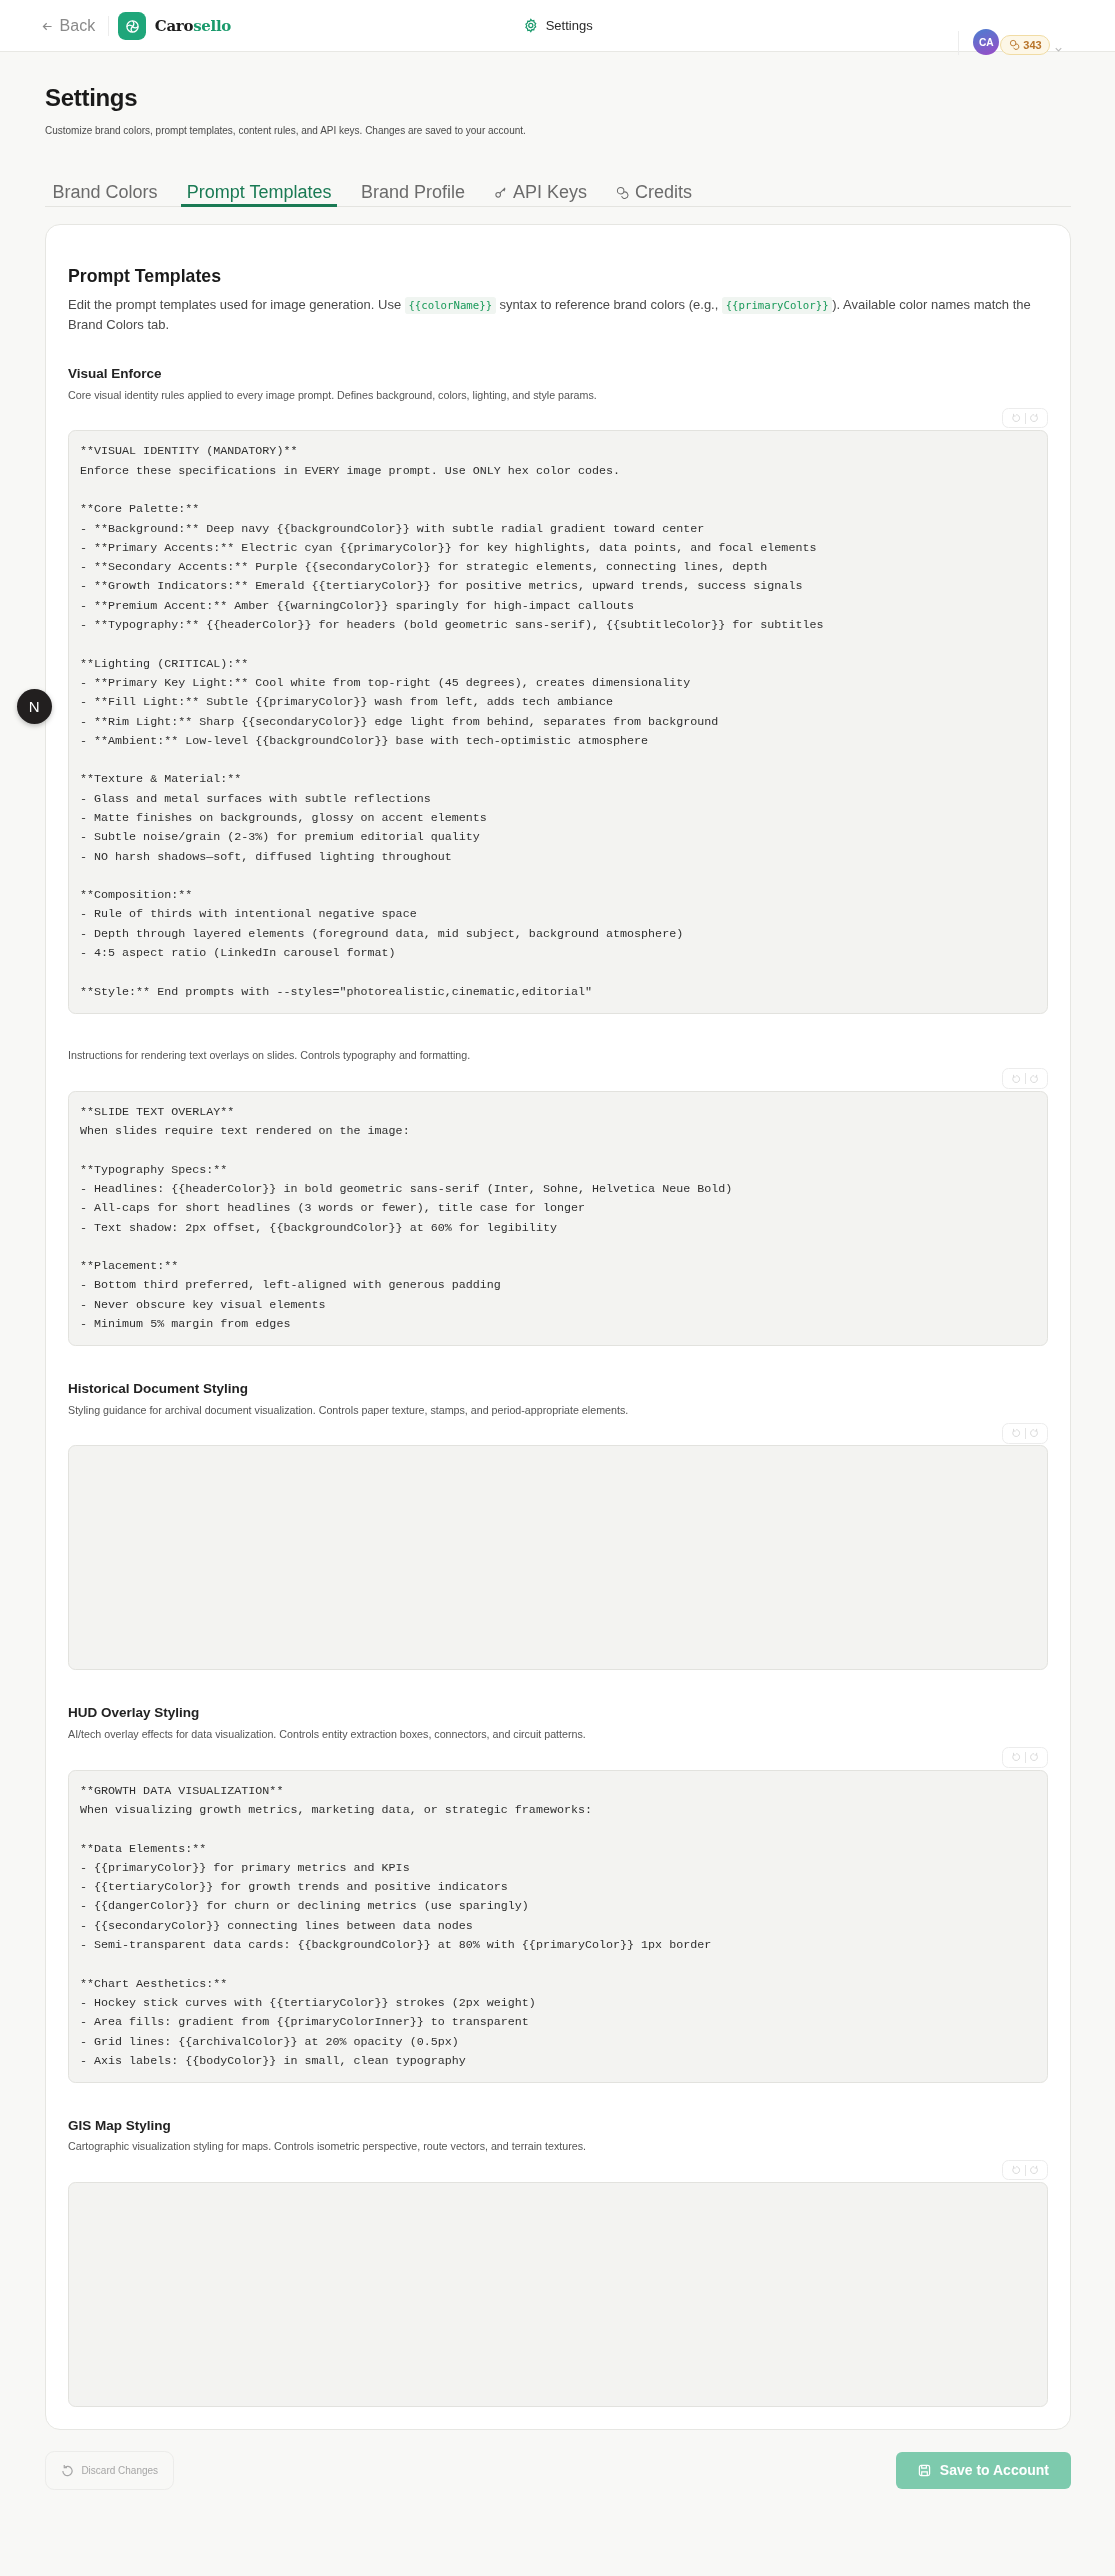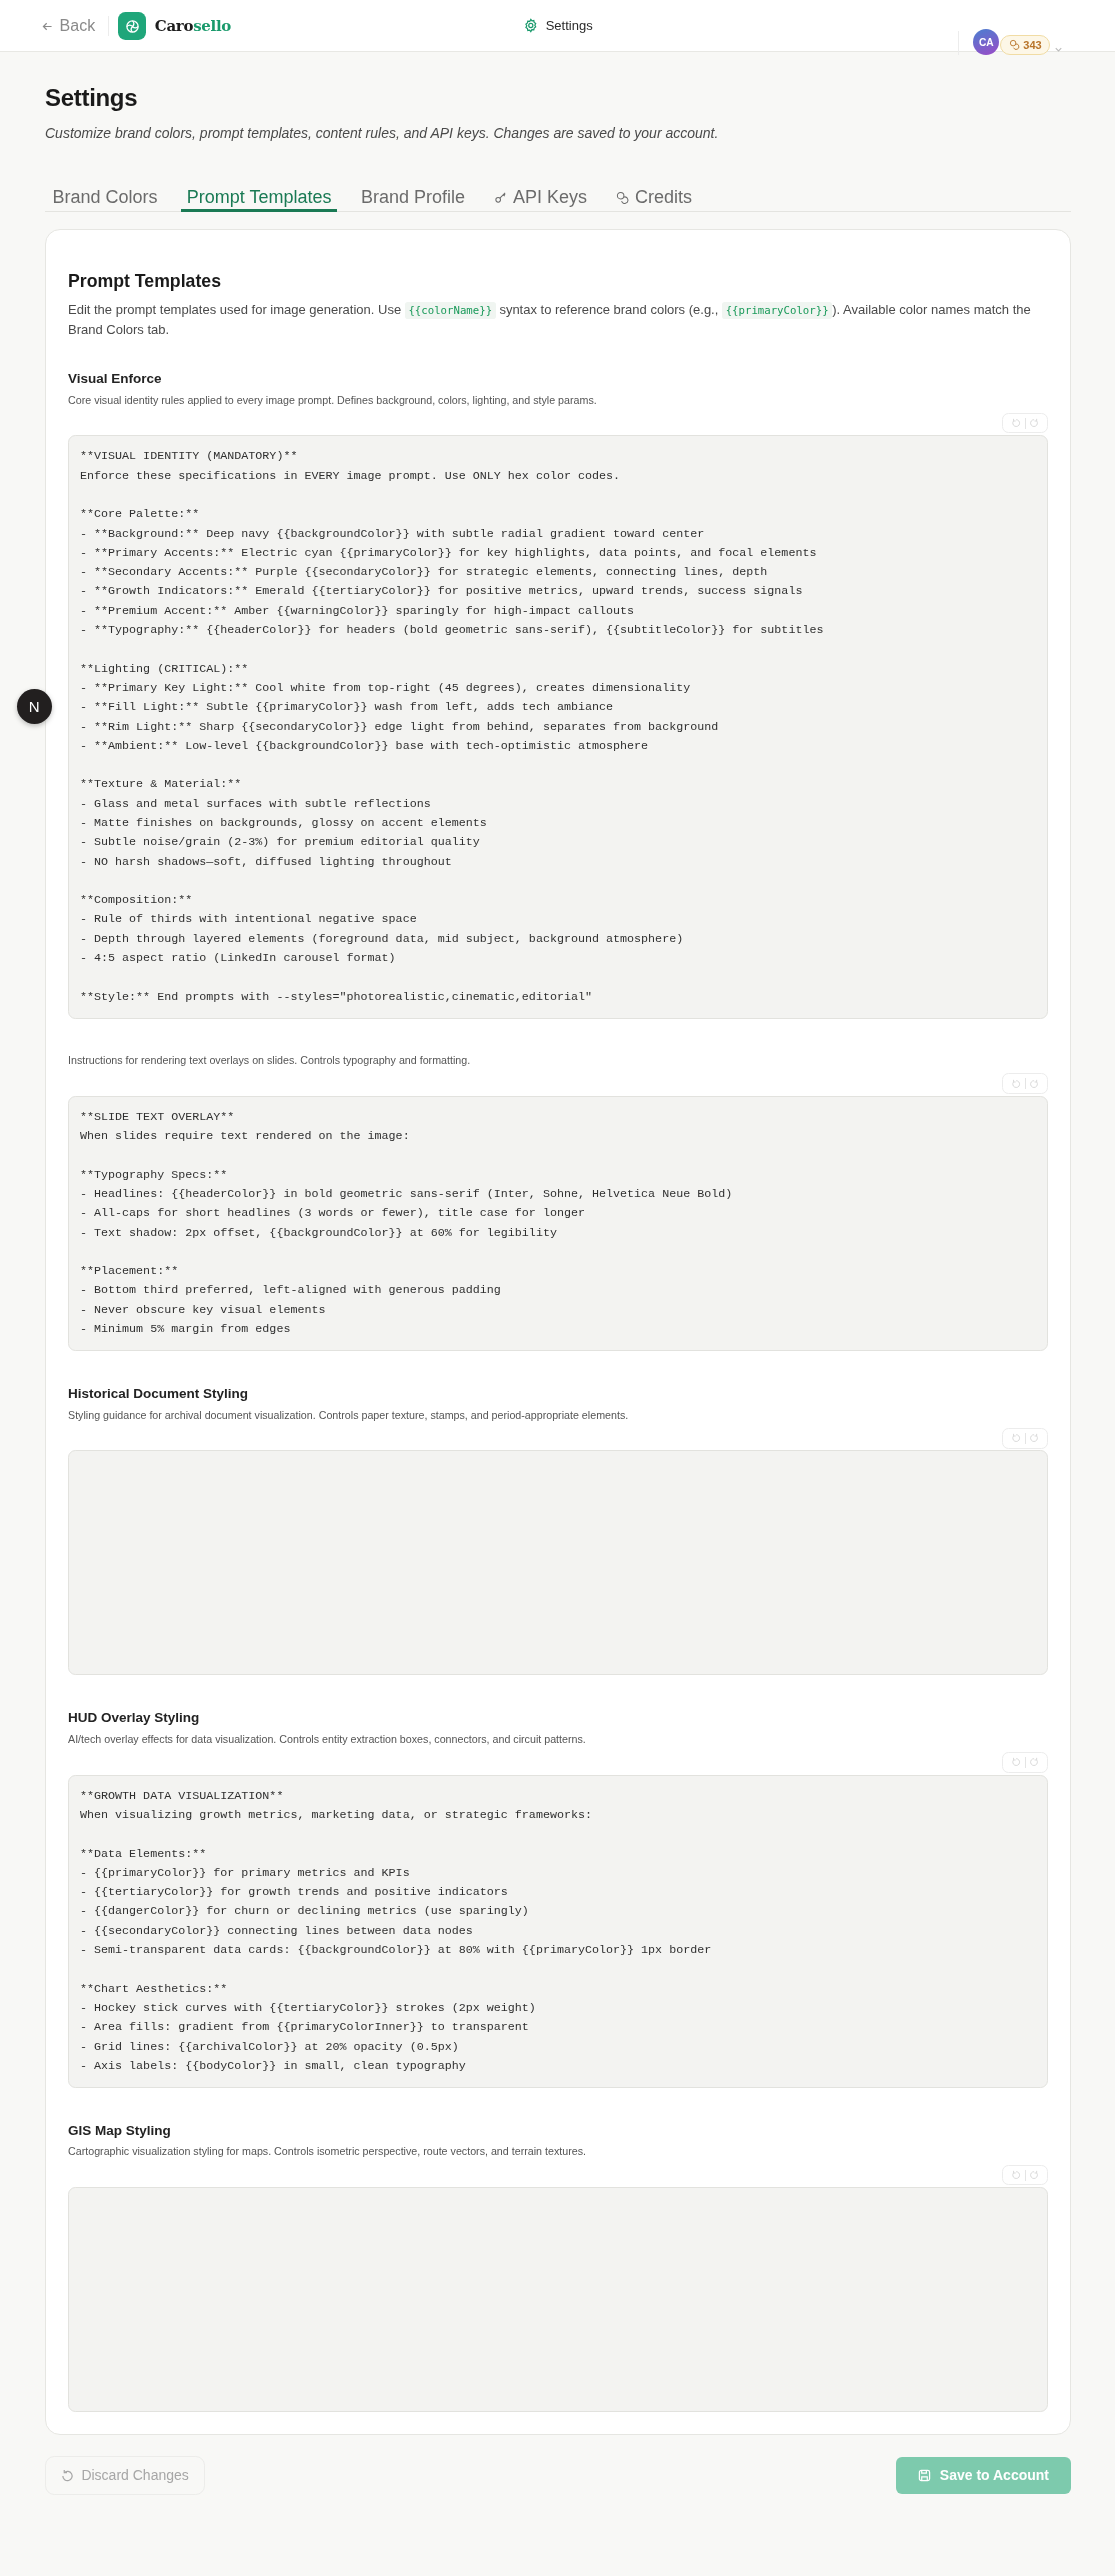--- a/index.html
+++ b/index.html
@@ -22,21 +22,21 @@
   .topbar-right { position: absolute; right: 52px; display: flex; align-items: flex-end; gap: 1px; height: 59px; }
   .topbar-right .vsep2 { width: 0.9px; height: 24px; background: #ececec; margin-right: 13px; }
   .avatar { width: 26px; height: 26px; border-radius: 50%; background: linear-gradient(160deg, #4a7fd0 0%, #9b4bc7 100%); color: #fff; font-size: 10.2px; display: flex; align-items: center; justify-content: center; font-weight: bold; }
   .credits-badge { display: flex; align-items: center; gap: 3.7px; height: 20.5px; padding: 0 7.4px; border-radius: 10.2px; border: 0.9px solid #f1dca4; background: #fdf7e7; color: #b8742a; font-size: 11px; font-weight: bold; }
   .credits-badge svg { width: 11px; height: 11px; }
   .chev { width: 11px; height: 11px; color: #bbb; margin-left: 1.9px; }
 
   
   .page { padding: 0 45px; }
   .page-title { font-size: 24px; font-weight: bold; margin-top: 32px; color: #1a1a1a; letter-spacing: -0.3px; }
-  .page-sub { font-size: 14px; color: #4a4a4a; margin-top: 13px; font-style: italic; }
+  .page-sub { font-size: 10px; color: #4a4a4a; margin-top: 13px; }
 
   
   .tabs { display: flex; margin-top: 43px; border-bottom: 0.9px solid #e4e4e0; height: 28px; }
   .tab { font-size: 18px; color: #6b6b6b; padding: 0 3.7px; margin-right: 22px; display: flex; align-items: center; gap: 5.6px; position: relative; cursor: pointer; }
   .tab:first-child { margin-left: 3.7px; }
   .tab svg { width: 13px; height: 13px; margin-top: 0.9px; }
   .tab.active { color: #1a7a54; }
   .tab.active::after { content: ""; position: absolute; left: -1.9px; right: -1.9px; bottom: -0.9px; height: 2.8px; background: #1a7a54; }
 
   
@@ -54,21 +54,21 @@
   .undo-redo svg { width: 10.2px; height: 10.2px; }
   .undo-redo .sep { width: 0.9px; height: 11px; background: #e4e4e4; }
   .editor { margin-top: 1.9px; background: #f3f3f1; border: 0.9px solid #e2e2de; border-radius: 7.4px; padding: 11px 11px; font-family: "Liberation Mono", monospace; font-size: 11.7px; line-height: 19.3px; color: #2f2f2f; white-space: pre; overflow: hidden; }
   .editor.empty { height: 225px; }
 
   
   .float-n { position: absolute; left: 16.7px; top: 689px; width: 35px; height: 35px; border-radius: 50%; background: #221f1f; color: #fff; display: flex; align-items: center; justify-content: center; font-size: 15px; box-shadow: 0 1.9px 5.6px rgba(0,0,0,0.25); }
 
   
   .footer { display: flex; justify-content: space-between; align-items: center; margin-top: 20.5px; padding-bottom: 37px; }
-  .btn-discard { height: 39px; padding: 0 15px; border: 0.9px solid #ececea; border-radius: 9.3px; display: flex; align-items: center; gap: 7.4px; color: #a6a6a6; font-size: 14px; background: #f8f8f6; cursor: pointer; }
+  .btn-discard { height: 39px; padding: 0 15px; border: 0.9px solid #ececea; border-radius: 9.3px; display: flex; align-items: center; gap: 7.4px; color: #a6a6a6; font-size: 10px; background: #f8f8f6; cursor: pointer; }
   .btn-discard svg { width: 13px; height: 13px; }
   .btn-save { height: 37px; padding: 8px 22px; border-radius: 6px; background: #7dcaad; color: #fff; font-size: 14px; font-weight: bold; display: flex; align-items: center; gap: 8.4px; cursor: pointer; }
   .btn-save svg { width: 13px; height: 13px; }
 </style>
 </head>
 <body>
 
 <div class="topbar">
   <div class="topbar-left">
     <div class="back">

